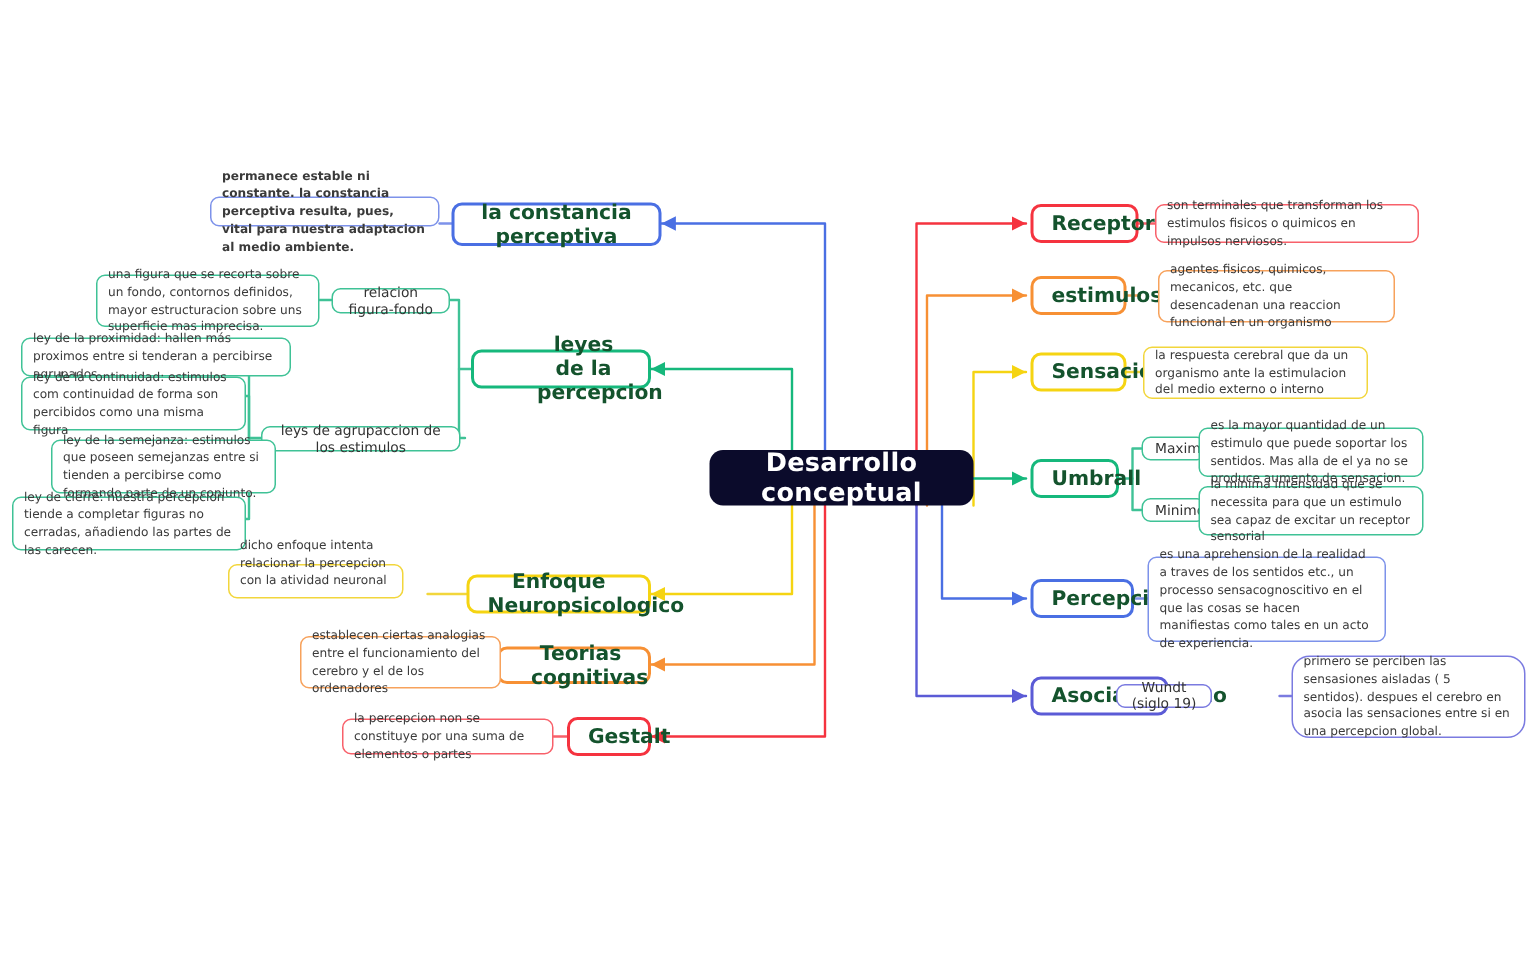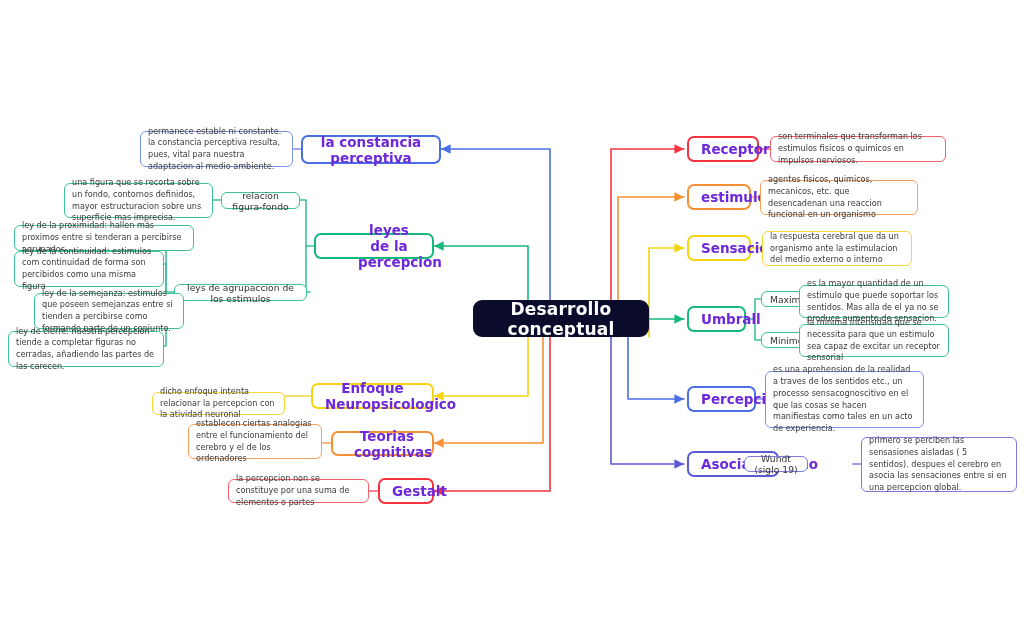--- a/index.html
+++ b/index.html
@@ -17,38 +17,38 @@
 
   
   .central{
     background:#0b0b2b;border:none;border-radius:9px;
     color:#ffffff;font-size:17px;font-weight:bold;letter-spacing:.2px;
     justify-content:center;text-align:center;
   }
 
   
   .main{border-width:2px;border-style:solid;padding:0 12px;font-size:13.5px;
-        font-weight:bold;color:#6d28d9;justify-content:center;text-align:center;}
+        font-weight:bold;color:#14532d;justify-content:center;text-align:center;}
 
   
   .mid{border-width:1.5px;border-style:solid;padding:4px 8px;font-size:9.2px;
        color:#333;justify-content:center;text-align:center;border-radius:6px;}
 
   
   .leaf{border-width:1.2px;border-style:solid;padding:5px 7px;font-size:8.1px;
         line-height:1.45;color:#3a3a3a;border-radius:6px;align-items:center;}
 
   .c-red{border-color:#f5333f;}
   .c-orange{border-color:#f79034;}
   .c-yellow{border-color:#f5d412;}
   .c-green{border-color:#16b87c;}
   .c-blue{border-color:#4a6fe3;}
   .c-indigo{border-color:#5b5bd6;}
   .c-redsoft{border-color:#f8606a;}
-  .c-orangesoft{border-color:#f7a25c;}
+  .c-orangesoft{border-color:#f7a25c;margin-left:12px;}
   .c-yellowsoft{border-color:#f2d63c;}
   .c-greensoft{border-color:#3fc296;}
   .c-bluesoft{border-color:#7d92ea;}
   .c-indigosoft{border-color:#7b7be0;}
 </style>
 </head>
 <body>
 
 <div id="canvas">
 
@@ -129,21 +129,21 @@
     </g>
   </svg>
 
   <div class="node central" style="left:473px;top:300px;width:176px;height:37px;">
     <span class="txt">Desarrollo conceptual</span>
   </div>
 
   <div class="node main c-blue" style="left:301px;top:135px;width:140px;height:29px;">
     <span class="txt">la constancia perceptiva</span>
   </div>
-  <div class="node leaf c-bluesoft" style="left:140px;top:131px;width:153px;height:36px;">
+  <div class="node leaf c-bluesoft" style="left:140px;top:131px;width:153px;height:20px;font-weight:bold;">
     <span class="txt">permanece estable ni constante. la constancia perceptiva resulta, pues, vital para nuestra adaptacion al medio ambiente.</span>
   </div>
 
   <div class="node main c-green" style="left:314px;top:233px;width:120px;height:26px;padding-left:42px;">
     <span class="txt">leyes de la percepcion</span>
   </div>
 
   <div class="node mid c-greensoft" style="left:221px;top:192px;width:79px;height:17px;">
     <span class="txt">relacion figura-fondo</span>
   </div>
@@ -164,21 +164,21 @@
   <div class="node leaf c-greensoft" style="left:14px;top:293px;width:150px;height:36px;margin-left:20px;">
     <span class="txt">ley de la semejanza: estimulos que poseen semejanzas entre si tienden a percibirse como formando parte de un conjunto.</span>
   </div>
   <div class="node leaf c-greensoft" style="left:8px;top:331px;width:156px;height:36px;">
     <span class="txt">ley de cierre: nuestra percepcion tiende a completar figuras no cerradas, añadiendo las partes  de las carecen.</span>
   </div>
 
   <div class="node main c-yellow" style="left:311px;top:383px;width:123px;height:26px;">
     <span class="txt">Enfoque Neuropsicologico</span>
   </div>
-  <div class="node leaf c-yellowsoft" style="left:152px;top:392px;width:133px;height:23px;">
+  <div class="node leaf c-yellowsoft" style="left:152px;top:376px;width:117px;height:23px;align-items:flex-end;">
     <span class="txt">dicho enfoque intenta relacionar la percepcion con la atividad neuronal</span>
   </div>
 
   <div class="node main c-orange" style="left:331px;top:431px;width:103px;height:25px;padding-left:21px;">
     <span class="txt">Teorias cognitivas</span>
   </div>
   <div class="node leaf c-orangesoft" style="left:188px;top:424px;width:134px;height:35px;">
     <span class="txt">establecen ciertas analogias entre el funcionamiento del cerebro y el de los ordenadores</span>
   </div>
 
@@ -232,17 +232,17 @@
   <div class="node leaf c-bluesoft" style="left:765px;top:371px;width:159px;height:57px;">
     <span class="txt">es una aprehension de la realidad a traves de los sentidos etc., un processo sensacognoscitivo en el que las cosas se hacen manifiestas como tales en un acto de experiencia.</span>
   </div>
 
   <div class="node main c-indigo" style="left:687px;top:451px;width:92px;height:26px;">
     <span class="txt">Asociacionismo</span>
   </div>
   <div class="node mid c-indigosoft" style="left:744px;top:456px;width:64px;height:16px;">
     <span class="txt">Wundt (siglo 19)</span>
   </div>
-  <div class="node leaf c-indigosoft" style="left:861px;top:437px;width:156px;height:55px;">
+  <div class="node leaf c-indigosoft" style="left:861px;top:437px;width:156px;height:55px;border-radius:12px;">
     <span class="txt">primero se perciben las sensasiones aisladas ( 5 sentidos). despues el cerebro en asocia las sensaciones entre si en una percepcion global.</span>
   </div>
 
 </div>
 
 </body></html>

